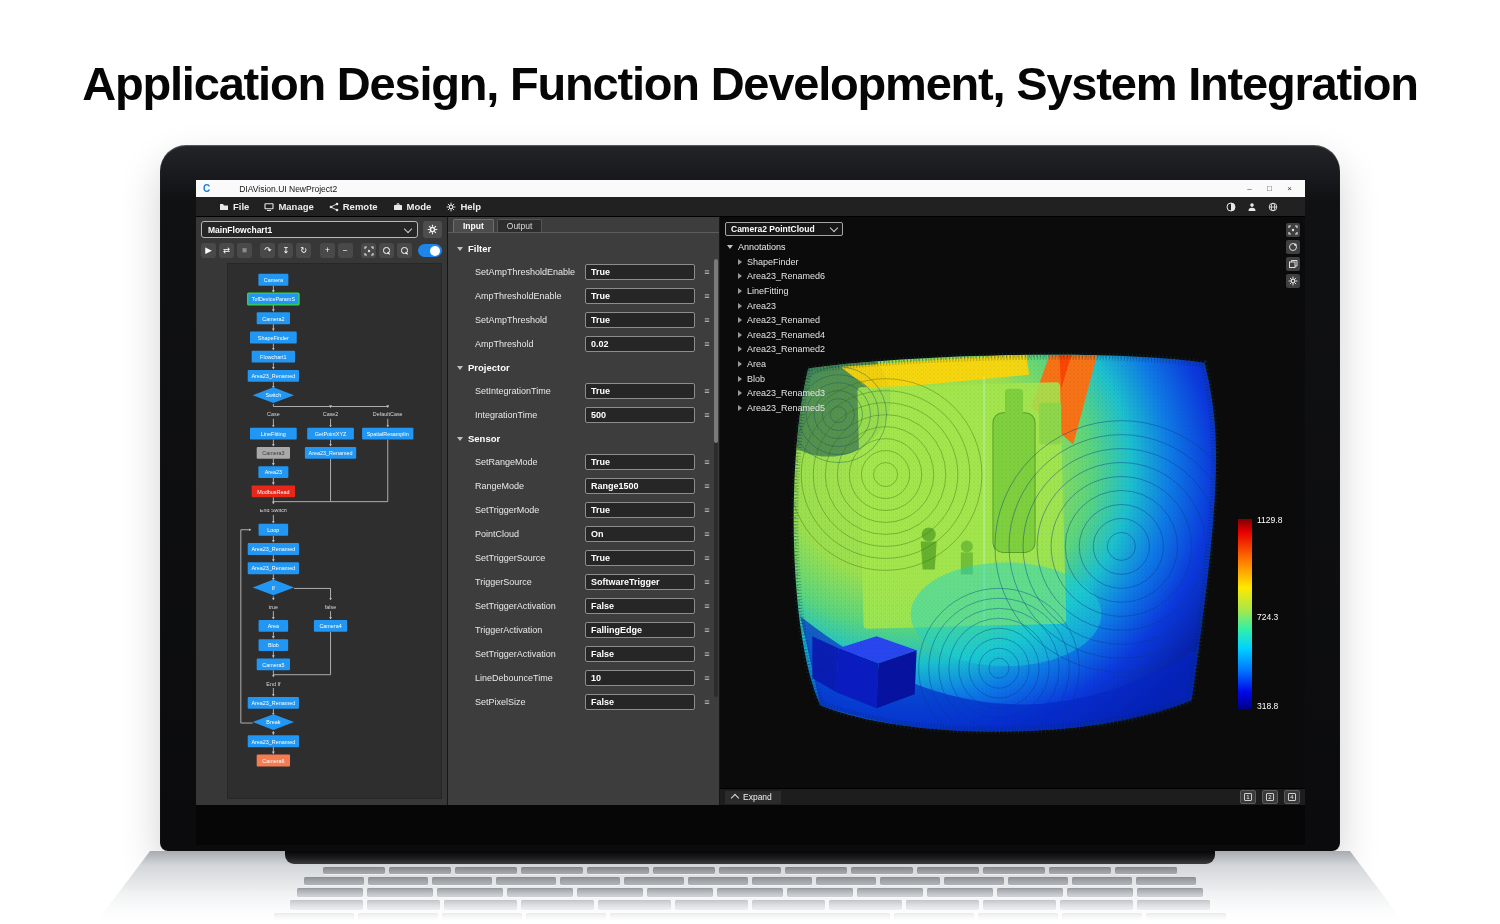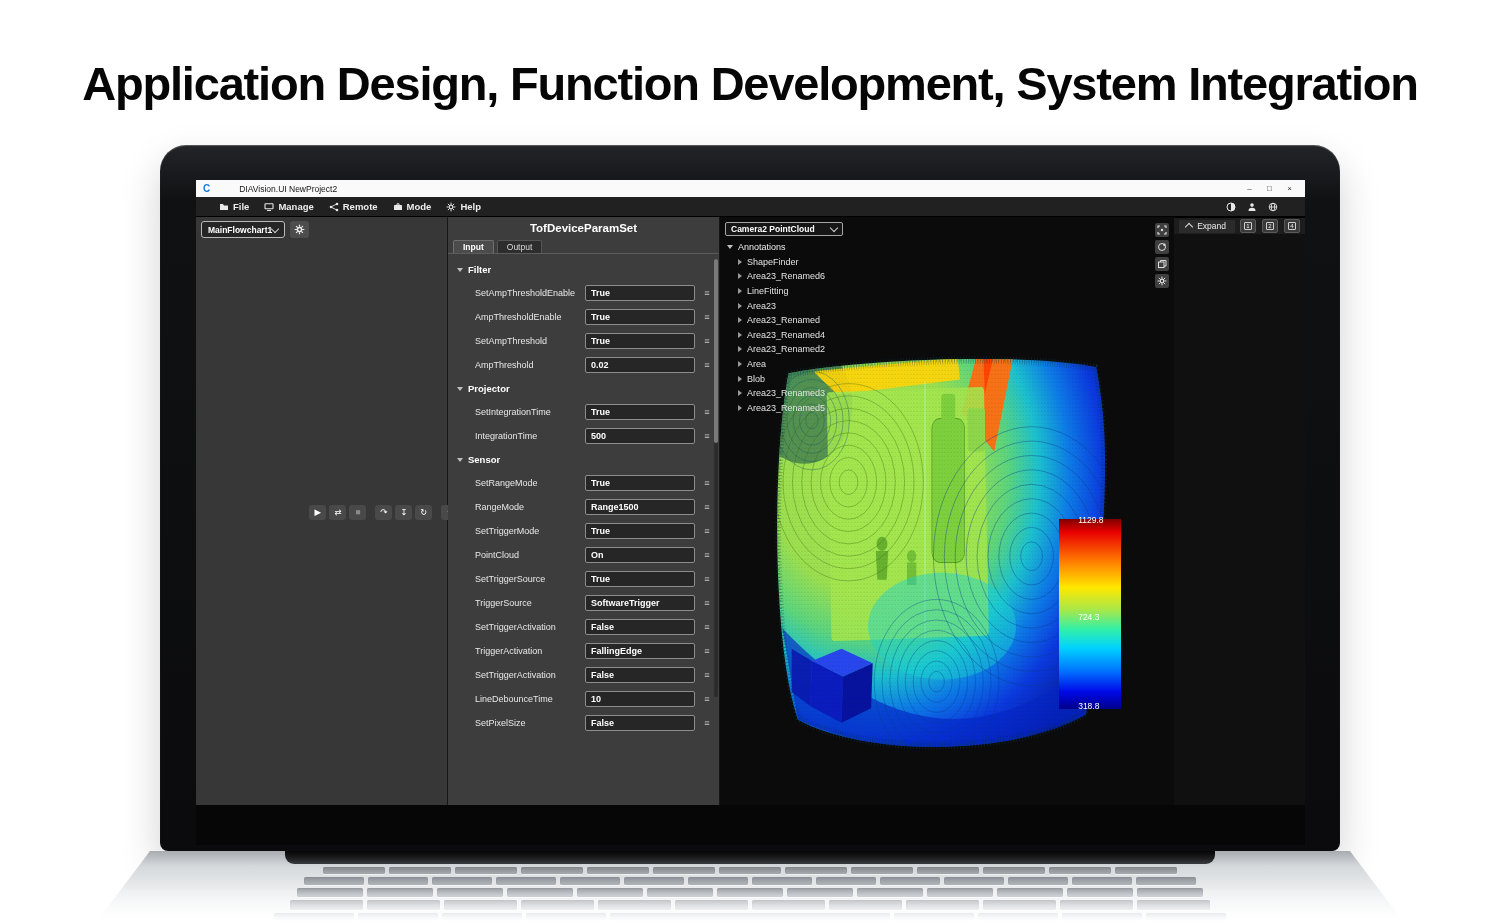--- a/index.html
+++ b/index.html
@@ -39,21 +39,21 @@
   .menu-items{display:flex;gap:15px;align-items:center;}
   .menu-item{display:flex;align-items:center;gap:4px;font-size:9.5px;font-weight:bold;}
   .menu-item svg{display:block}
   .menu-right{margin-left:auto;display:flex;gap:11px;align-items:center;padding-right:4px;}
 
   .content{height:588px;display:flex;flex:none;min-height:0;}
   .screen-filler{flex:1;background:#060606;}
 
   
   .left-panel{width:252px;flex:none;background:#373737;border-right:1px solid #161616;
-    padding:4px 5px 6px 5px;display:flex;flex-direction:row;box-sizing:border-box;}
+    padding:4px 5px 6px 5px;display:flex;flex-direction:column;box-sizing:border-box;}
   .fc-header{display:flex;gap:5px;flex:none;}
   .fc-select{flex:1;height:15px;border:1px solid #b9b9b9;border-radius:3px;background:#262626;
     color:#fff;font-size:8.5px;font-weight:bold;display:flex;align-items:center;padding:0 6px;}
   .gear-btn{width:19px;height:17px;background:#4d4d4d;border-radius:3px;display:flex;
     align-items:center;justify-content:center;}
   .fc-toolbar{display:flex;gap:3px;margin-top:5px;align-items:center;flex:none;}
   .tb-btn{width:17px;height:15px;background:#494949;border-radius:3px;color:#fff;font-size:8.5px;
     display:flex;align-items:center;justify-content:center;line-height:1;}
   .tb-btn.dis{color:#8b8b8b;}
   .tb-gap{width:3px;}
@@ -90,34 +90,34 @@
   .param-label{flex:1;font-size:9px;color:#e8e8e8;}
   .param-value{width:98px;height:14px;background:#262626;border:1px solid #8d8d8d;border-radius:2px;
     color:#fff;font-size:9px;font-weight:bold;display:flex;align-items:center;padding:0 5px;
     margin-right:6px;flex:none;white-space:nowrap;overflow:hidden;}
   .param-menu{width:12px;color:#c8c8c8;font-size:9px;text-align:center;flex:none;}
   .command{height:62px;border-top:1px solid #5c5c5c;padding:4px 7px;font-size:9.5px;font-weight:bold;color:#fff;flex:none;}
   .mid-scroll{position:absolute;right:1px;top:42px;width:4px;height:438px;background:#2c2c2c;border-radius:2px;}
   .mid-scroll::after{content:'';display:block;width:100%;height:42%;background:#7a7a7a;border-radius:2px;}
 
   
-  .right-panel{flex:1;display:flex;background:#101010;min-width:0;}
+  .right-panel{flex:1;display:flex;flex-direction:column;background:#101010;min-width:0;}
   .viewport{flex:1;position:relative;background:#0b0b0b;overflow:hidden;}
   .viewport svg.cloud{position:absolute;inset:0;width:100%;height:100%;}
   .vp-select{position:absolute;left:5px;top:5px;width:106px;height:12px;border:1px solid #a5a5a5;
     border-radius:2px;background:#161616;color:#fff;font-size:8.5px;font-weight:bold;display:flex;
     align-items:center;padding:0 5px;z-index:6;}
   .vp-tree{position:absolute;left:7px;top:23px;z-index:6;}
   .tree-root{display:flex;gap:5px;font-size:9px;color:#ececec;height:14.5px;align-items:center;}
   .tree-item{display:flex;gap:5px;font-size:9px;color:#e2e2e2;height:14.6px;align-items:center;padding-left:11px;}
   .side-tools{position:absolute;right:5px;top:6px;display:flex;flex-direction:column;gap:3px;z-index:6;}
   .side-btn{width:14px;height:14px;background:#3f3f3f;border-radius:2px;display:flex;align-items:center;justify-content:center;}
   .colorbar{position:absolute;right:53px;top:302px;width:14px;height:190px;z-index:5;
     background:linear-gradient(180deg,#7f0000 0%,#e90000 7%,#ff7a00 22%,#ffe800 36%,#a6e84a 48%,
-      #32f0a8 58%,#00d2ff 68%,#0073ff 80%,#0008e8 91%,#000089 100%);padding-left:48px;}
+      #32f0a8 58%,#00d2ff 68%,#0073ff 80%,#0008e8 91%,#000089 100%);}
   .cb-label{position:absolute;left:19px;color:#fff;font-size:8.5px;white-space:nowrap;}
   .vp-bottombar{height:16px;background:#1d1d1d;border-top:1px solid #000;display:flex;align-items:center;
     padding:0 5px;gap:5px;flex:none;}
   .expand-btn{background:#2b2b2b;color:#ececec;font-size:8.5px;padding:1px 9px 2px 7px;display:flex;gap:5px;align-items:center;}
   .layout-btns{margin-left:auto;display:flex;gap:6px;}
   .layout-btn{width:14px;height:12px;background:#3a3a3a;border:1px solid #5a5a5a;border-radius:2px;
     display:flex;align-items:center;justify-content:center;}
   .lb-box{border:1px solid #cfcfcf;font-size:6px;line-height:6.5px;padding:0 1.5px;color:#e8e8e8;border-radius:1px;}
 </style>
 </head>
@@ -414,21 +414,20 @@
                 </g>
                 <g>
                   <rect x="29.1" y="497.5" width="33.8" height="12" rx="1" fill="#f57c52" stroke="none" stroke-width="0"></rect>
                   <text x="46" y="505.8" text-anchor="middle" font-size="5.5" fill="#fff" font-family="Liberation Sans, DejaVu Sans, sans-serif">Camera6</text>
                 </g>
               </svg>
           </div>
         </div>
 
         <div class="mid-panel">
-          <div class="mid-title">TofDeviceParamSet</div>
           <div class="tabs" id="param-tabs">
               <div class="tab active">Input</div>
               <div class="tab inactive">Output</div>
             </div>
           <div class="params" id="param-list">
               <div class="group-header">
                 <span class="tri-d"></span>
                 <span>Filter</span>
               </div>
               <div class="param-row">

